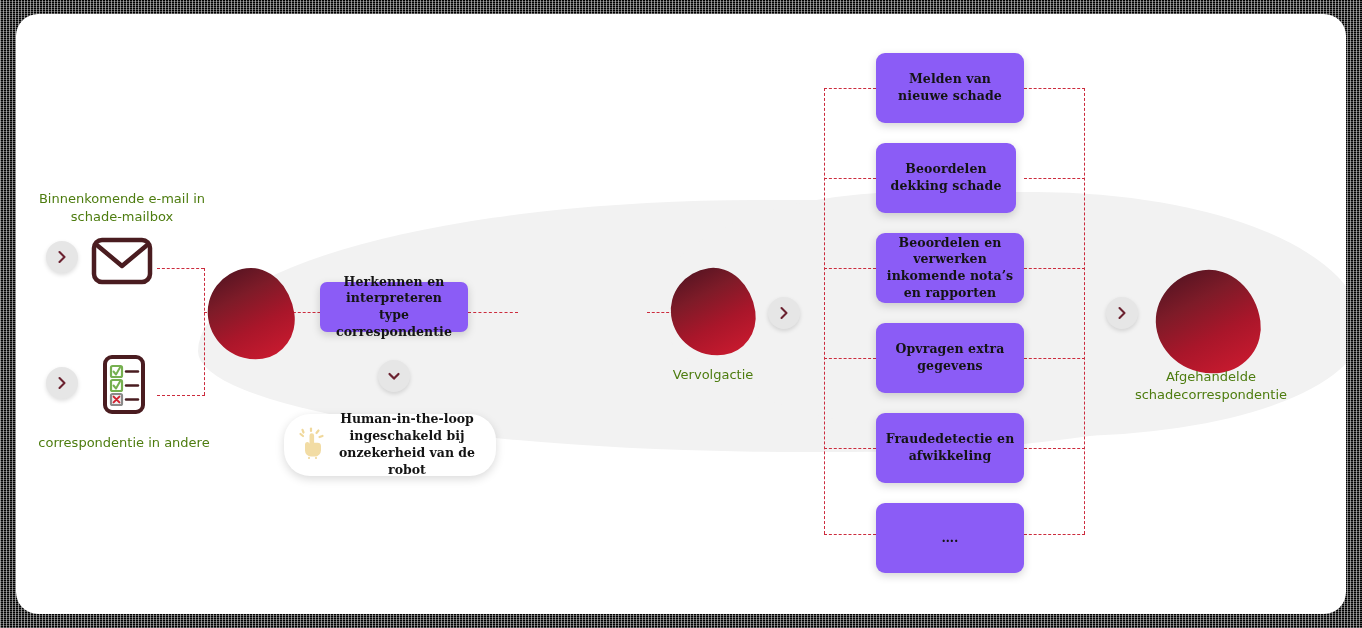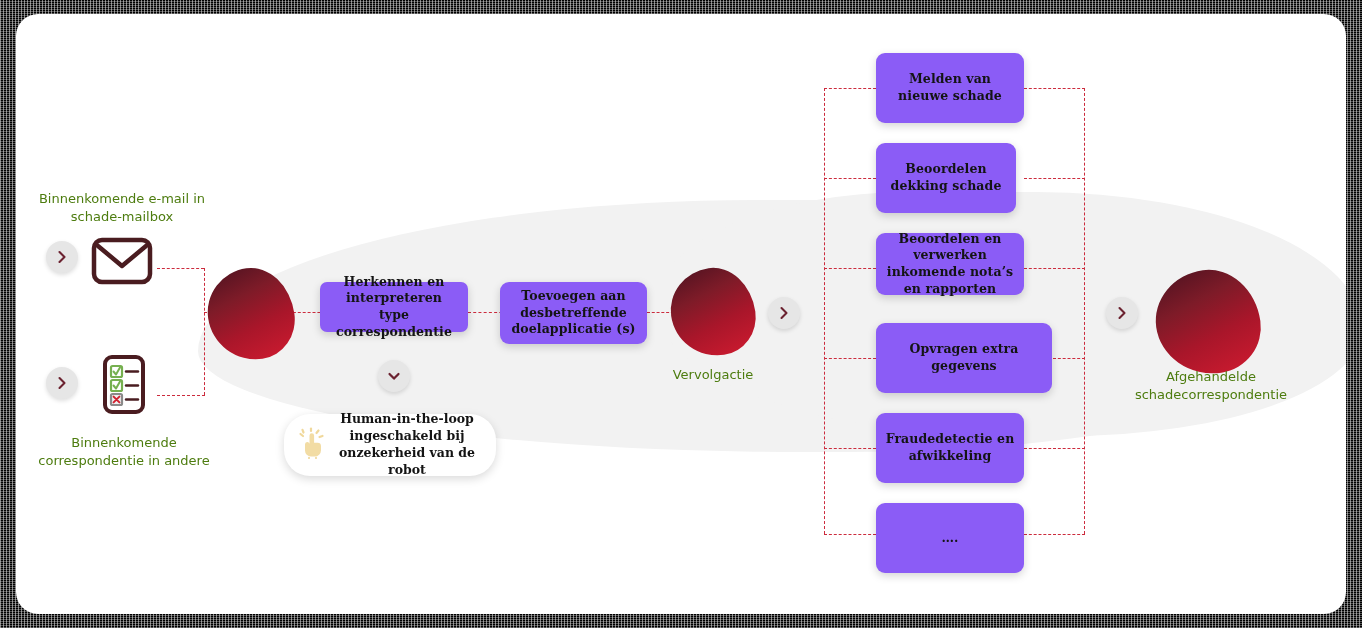--- a/index.html
+++ b/index.html
@@ -146,39 +146,35 @@
         <rect x="13" y="26" width="11" height="11" rx="1.5" fill="#ffffff" stroke="#76b050" stroke-width="2.2"></rect>
         <path d="M15.5 31.5 L18 34.5 L22 27.5" fill="none" stroke="#76b050" stroke-width="2" stroke-linecap="round" stroke-linejoin="round"></path>
         <line x1="28" y1="31.5" x2="40" y2="31.5" stroke="#4a1c20" stroke-width="2.4" stroke-linecap="round"></line>
         <rect x="13" y="40" width="11" height="11" rx="1.5" fill="#efefef" stroke="#8a8a8a" stroke-width="2.2"></rect>
         <path d="M15.6 42.6 L21.4 48.4 M21.4 42.6 L15.6 48.4" fill="none" stroke="#d0202f" stroke-width="2" stroke-linecap="round"></path>
         <line x1="28" y1="45.5" x2="40" y2="45.5" stroke="#4a1c20" stroke-width="2.4" stroke-linecap="round"></line>
       </svg>
     </div>
 
     <div class="lbl" style="left:8px;top:420px;width:200px;">
-      <div>Binnenkomende</div>
       <div>correspondentie in andere</div>
     </div>
 
     <div class="redblob" style="left:192px;top:254px;width:86px;height:92px;"></div>
 
     <div class="card" style="left:304px;top:268px;width:148px;height:50px;border-radius:7px;">
       <span>Herkennen en interpreteren type correspondentie</span>
     </div>
 
     <div class="chev" style="left:362px;top:346px;">
       <svg width="16" height="16" viewBox="0 0 16 16">
         <path d="M3.5 6 L8 10.6 L12.5 6" fill="none" stroke="#6b2230" stroke-width="2.2" stroke-linecap="round" stroke-linejoin="round"></path>
       </svg>
     </div>
 
-    <div class="card" style="left:484px;top:268px;width:147px;height:62px;">
-      <span>Toevoegen aan desbetreffende doelapplicatie (s)</span>
-    </div>
 
     <div class="pill" style="left:268px;top:400px;width:212px;height:62px;">
       <span style="flex:0 0 auto;">
         <svg width="30" height="32" viewBox="0 0 30 32">
           <g stroke="#f0d89b" stroke-width="2.2" stroke-linecap="round">
             <line x1="5" y1="9" x2="2.5" y2="7"></line>
             <line x1="5.5" y1="5.5" x2="4.5" y2="2.8"></line>
             <line x1="13" y1="4" x2="13" y2="1.5"></line>
             <line x1="18.5" y1="6" x2="20.5" y2="3.5"></line>
             <line x1="21.5" y1="10" x2="24.5" y2="9"></line>
@@ -203,24 +199,24 @@
         <path d="M4.5 2 L9.5 7 L4.5 12" fill="none" stroke="#6b2230" stroke-width="2.1" stroke-linecap="round" stroke-linejoin="round"></path>
       </svg>
     </div>
 
     <div class="card" style="left:860px;top:39px;width:148px;height:70px;">
       <span>Melden van nieuwe schade</span>
     </div>
     <div class="card" style="left:860px;top:129px;width:140px;height:70px;">
       <span>Beoordelen dekking schade</span>
     </div>
-    <div class="card" style="left:860px;top:219px;width:148px;height:62px;">
+    <div class="card" style="left:860px;top:219px;width:148px;height:70px;">
       <span>Beoordelen en verwerken inkomende nota’s en rapporten</span>
     </div>
-    <div class="card" style="left:860px;top:309px;width:176px;height:70px;">
+    <div class="card" style="left:860px;top:309px;width:148px;height:70px;">
       <span>Opvragen extra gegevens</span>
     </div>
     <div class="card" style="left:860px;top:399px;width:148px;height:70px;text-align:center;">
       <span>Fraudedetectie en afwikkeling</span>
     </div>
     <div class="card" style="left:860px;top:489px;width:148px;height:70px;">
       <span>….</span>
     </div>
 
     <div class="chev" style="left:1090px;top:283px;">

